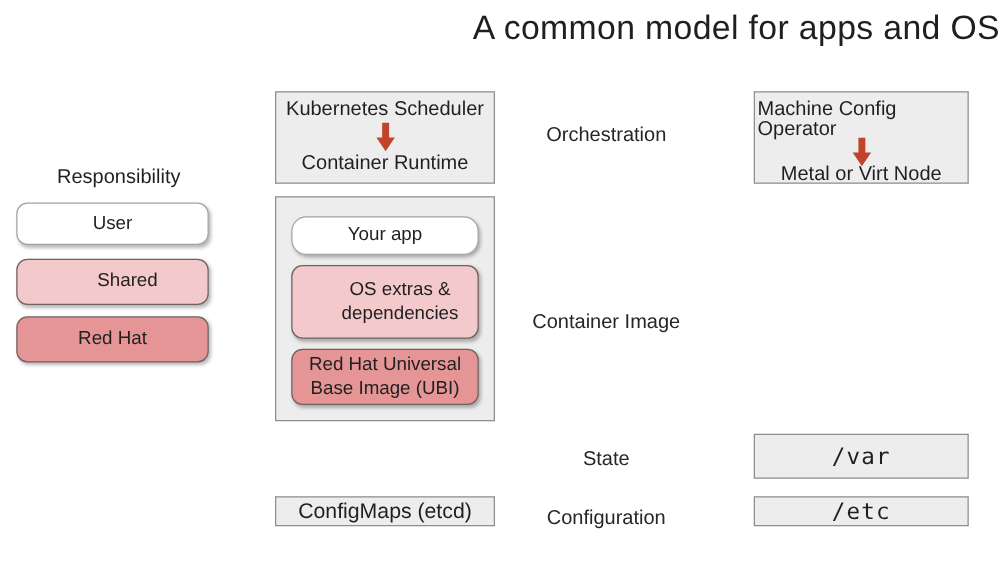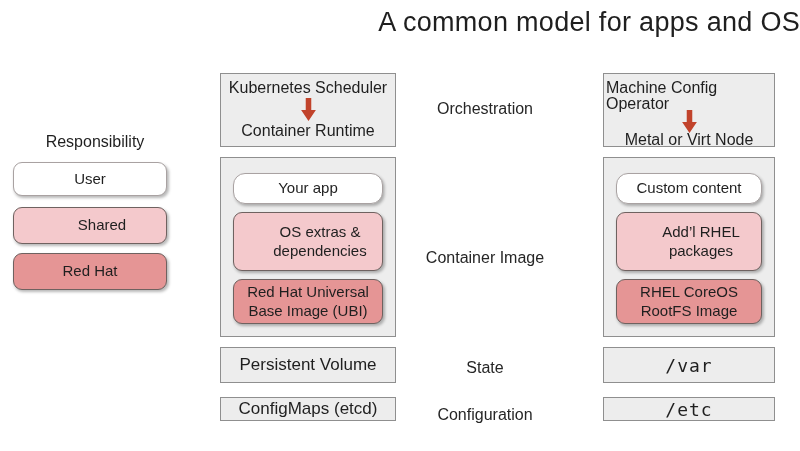--- a/index.html
+++ b/index.html
@@ -94,55 +94,39 @@
     <div class="chip level-shared">
       <span>OS extras &amp;
 dependencies</span>
     </div>
     <div class="chip level-redhat">
       <span>Red Hat Universal
 Base Image (UBI)</span>
     </div>
   </div>
 
-  <div class="panel bar state-bar col-mid">
-    <span>Persistent Volume</span>
-  </div>
   <div class="panel bar config-bar col-mid">
     <span>ConfigMaps (etcd)</span>
   </div>
 
   <div class="row-label row-orchestration">Orchestration</div>
   <div class="row-label row-container-image">Container Image</div>
   <div class="row-label row-state">State</div>
   <div class="row-label row-configuration">Configuration</div>
 
   <div class="panel orch-panel col-right">
     <div class="orch-top">Machine Config Operator</div>
     <div class="arrow-icon">
       <svg width="15" height="24" viewBox="0 0 16 26">
           <path d="M5 0 H11 V13 H16 L8 25 L0 13 H5 Z" fill="currentColor"></path>
         </svg>
     </div>
     <div class="orch-bottom">Metal or Virt Node</div>
   </div>
 
-  <div class="panel image-panel col-right">
-    <div class="chip level-user">
-      <span>Custom content</span>
-    </div>
-    <div class="chip level-shared">
-      <span>Add’l RHEL
-packages</span>
-    </div>
-    <div class="chip level-redhat">
-      <span>RHEL CoreOS
-RootFS Image</span>
-    </div>
-  </div>
 
   <div class="panel bar state-bar col-right mono">
     <span>/var</span>
   </div>
   <div class="panel bar config-bar col-right mono">
     <span>/etc</span>
   </div>
 
 </div>
 

